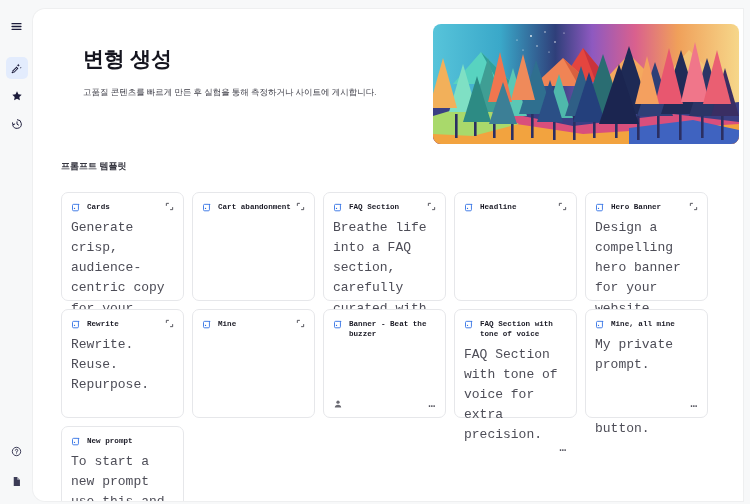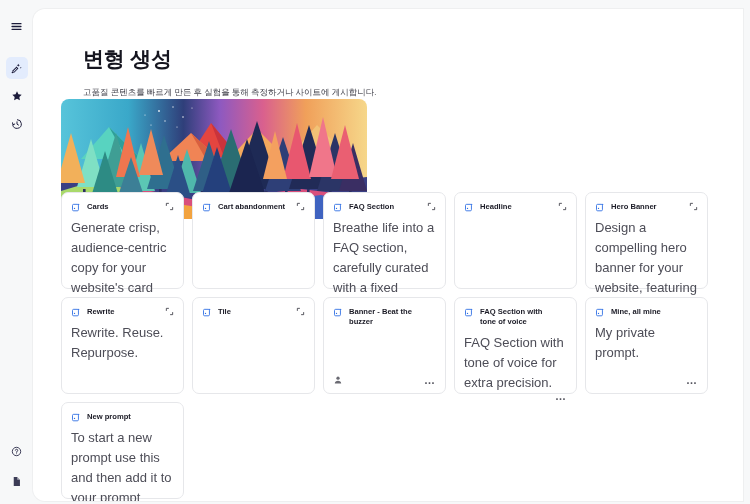--- a/index.html
+++ b/index.html
@@ -44,21 +44,21 @@
   }
   .panel-inner { padding: 0; height: 100%; overflow: hidden; }
 
   
   .hero {
     position: relative;
     margin: 15px 4px 0 28px;
     height: 120px;
     background: #ffffff;
     border-radius: 8px;
-    display: flex; align-items: stretch; flex-direction: column;
+    display: flex; align-items: stretch;
   }
   .hero-text { flex: 1; padding: 22px 0 0 22px; }
   .hero-title {
     font-size: 21px; font-weight: bold; color: #15151f;
     letter-spacing: -0.2px; line-height: 1.2;
   }
   .hero-sub {
     margin-top: 15px; font-size: 8.5px; color: #3c3c46; line-height: 1.5; font-family: Liberation Serif, serif;
   }
   .hero-art {
@@ -76,27 +76,27 @@
   
   .grid {
     margin: 0 0 0 28px;
     display: grid;
     grid-template-columns: repeat(5, 123px);
     gap: 8px;
     width: 655px;
   }
   .card {
     position: relative;
-    height: 97px;
+    height: 109px;
     background: #fff;
     border: 1px solid #e6e7ea;
     border-radius: 7px;
     padding: 9px 9px 8px 9px;
     cursor: pointer;
-    display: flex; flex-direction: column;
+    display: flex; flex-direction: column; font-family: Liberation Mono, monospace;
   }
   .card-head { display: flex; align-items: flex-start; gap: 5px; }
   .card-icon { flex: 0 0 11px; width: 11px; height: 11px; margin-top: 0px; color: #2f6fe4; }
   .card-icon svg { display: block; }
   .card-title {
     font-size: 7.6px; font-weight: bold; color: #1b1b26;
     line-height: 1.35; flex: 1; padding-right: 8px;
   }
   .card-expand {
     position: absolute; top: 9px; right: 9px;
@@ -405,21 +405,21 @@
 
         <div class="card">
           <div class="card-head">
             <span class="card-icon">
               <svg width="11" height="11" viewBox="0 0 16 16" fill="none" stroke="currentColor" stroke-width="1.3">
                 <rect x="2.2" y="3.4" width="8.6" height="9.4" rx="1.6"></rect>
                 <circle cx="5.1" cy="9.4" r="0.95" fill="currentColor" stroke="none"></circle>
                 <path d="M11.0 2.2l.5 1.2 1.2.5-1.2.5-.5 1.2-.5-1.2-1.2-.5 1.2-.5z" fill="currentColor" stroke="none"></path>
               </svg>
             </span>
-            <span class="card-title">Tile</span>
+            <span class="card-title">Mine</span>
           </div>
           <span class="card-expand">
             <svg width="9" height="9" viewBox="0 0 16 16" fill="none" stroke="currentColor" stroke-width="1.5" stroke-linecap="round" stroke-linejoin="round">
               <path d="M6.2 2.4H2.4v3.8M9.8 13.6h3.8V9.8"></path>
             </svg>
           </span>
           <div class="spacer"></div>
         </div>
 
         <div class="card">

